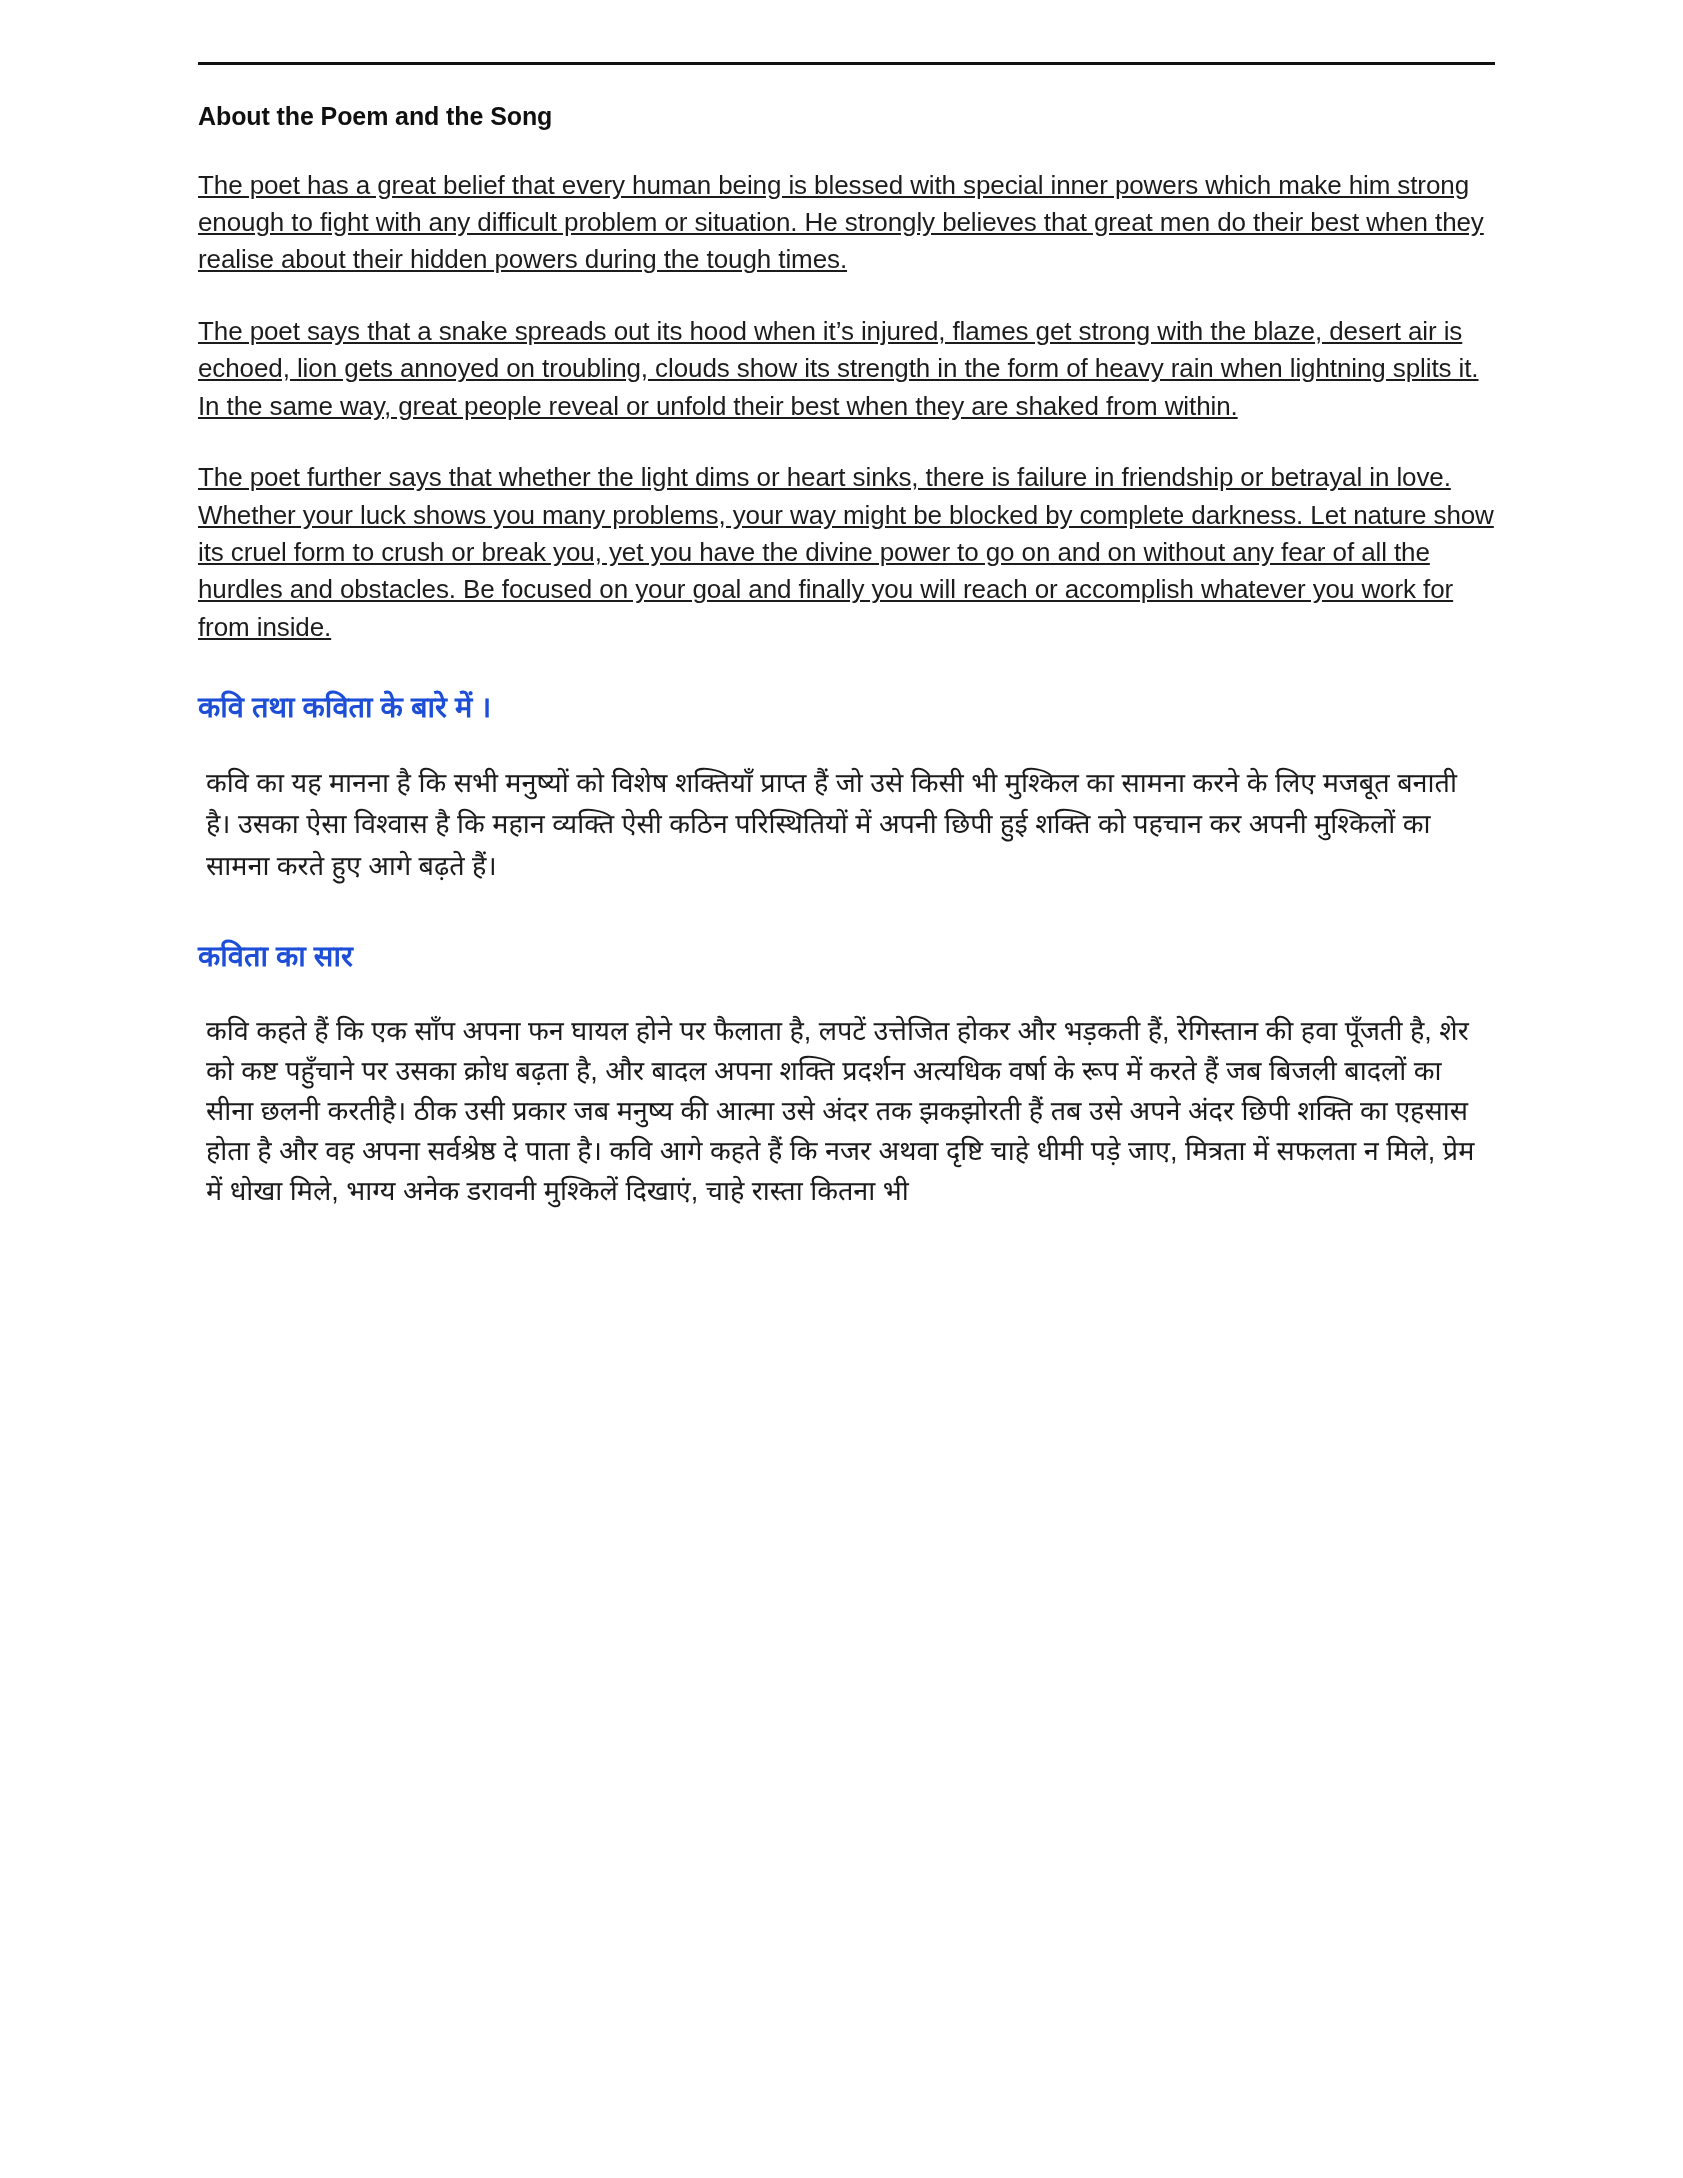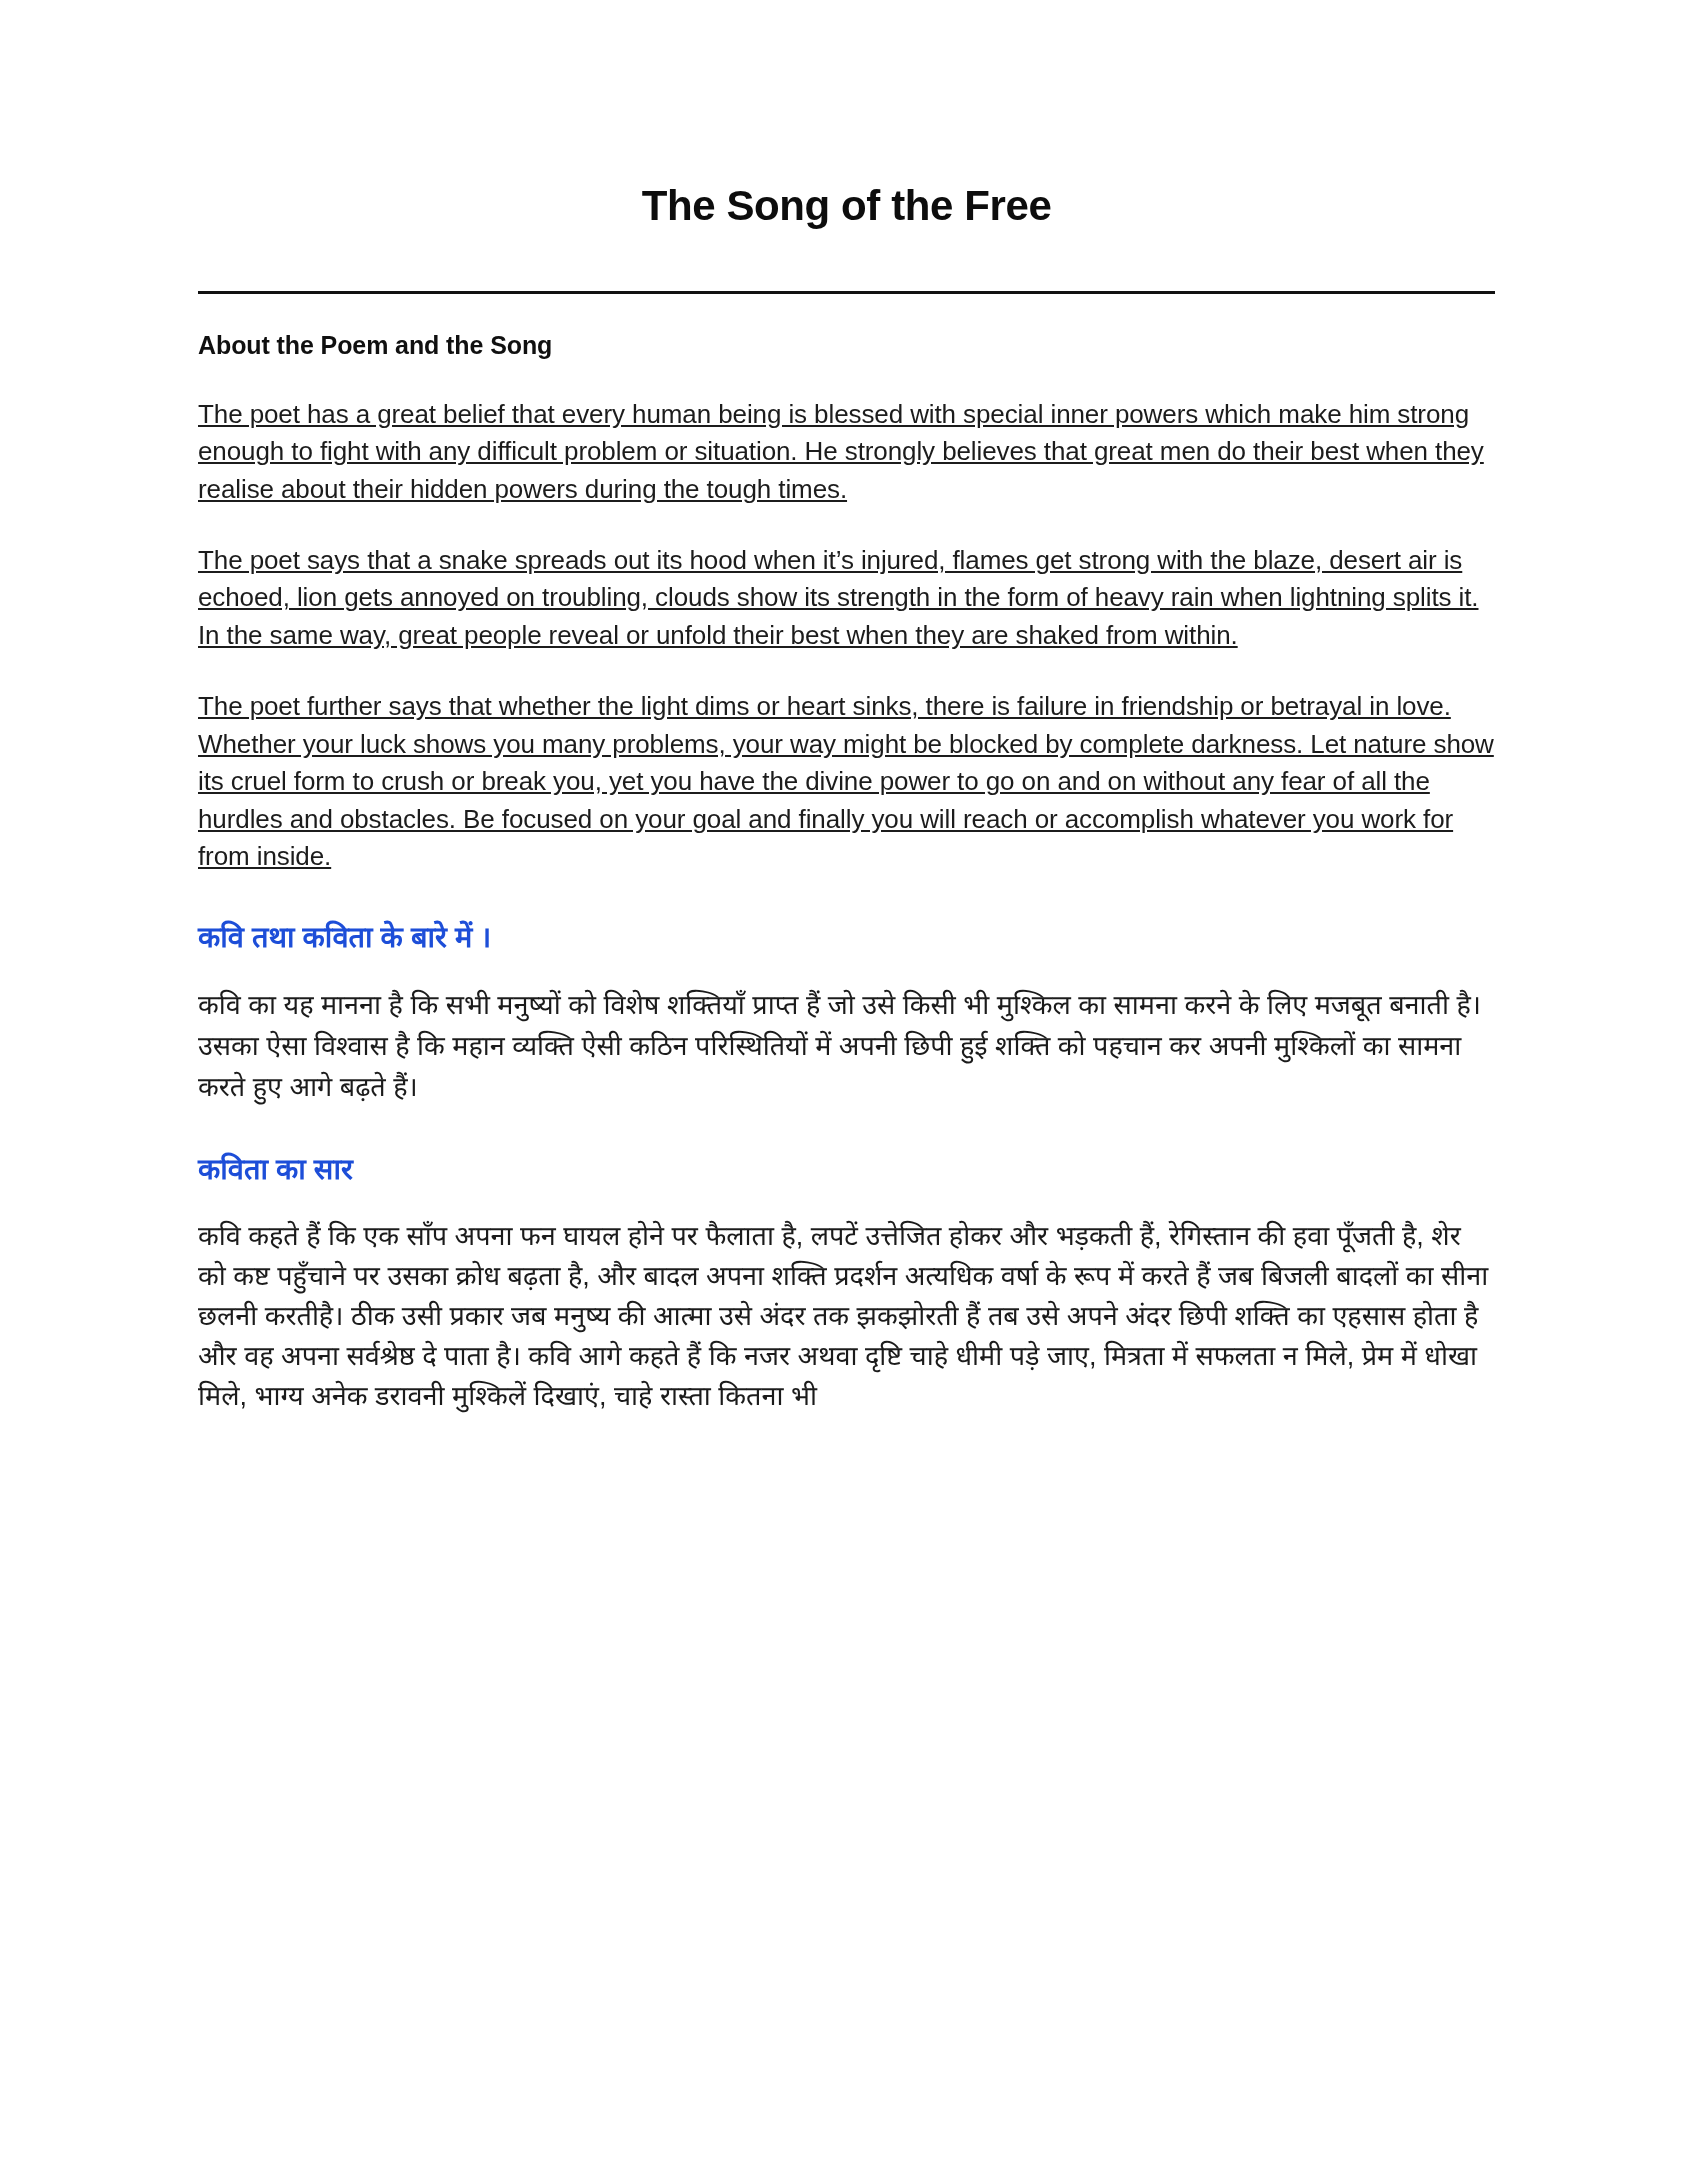--- a/index.html
+++ b/index.html
@@ -82,38 +82,37 @@
     margin: 0;
     padding-top: 42px;
     line-height: 1.35;
     font-family: "Liberation Sans", "DejaVu Sans", sans-serif;
   }
 
   .hi-para {
     font-size: 27px;
     font-weight: normal;
     color: #1b1b1b;
-    margin: 0;
+    margin: 8px;
     padding-top: 28px;
     line-height: 1.52;
     font-family: "Liberation Sans", "DejaVu Sans", sans-serif;
     max-width: 1307px;
   }
 
   .hi-para.tight {
     line-height: 1.48;
   }
 </style>
 </head>
 <body>
 
 <div class="page">
   <div class="content">
 
-    <h1 class="doc-title">The Song of the Free</h1>
 
     <hr class="rule">
 
     <h2 class="section-heading">About the Poem and the Song</h2>
 
     <p class="body-para">The poet has a great belief that every human being is blessed with special inner powers which make him strong enough to fight with any difficult problem or situation. He strongly believes that great men do their best when they realise about their hidden powers during the tough times.</p>
 
 
     <p class="body-para">The poet says that a snake spreads out its hood when it’s injured, flames get strong with the blaze, desert air is echoed, lion gets annoyed on troubling, clouds show its strength in the form of heavy rain when lightning splits it. In the same way, great people reveal or unfold their best when they are shaked from within.</p>
 

